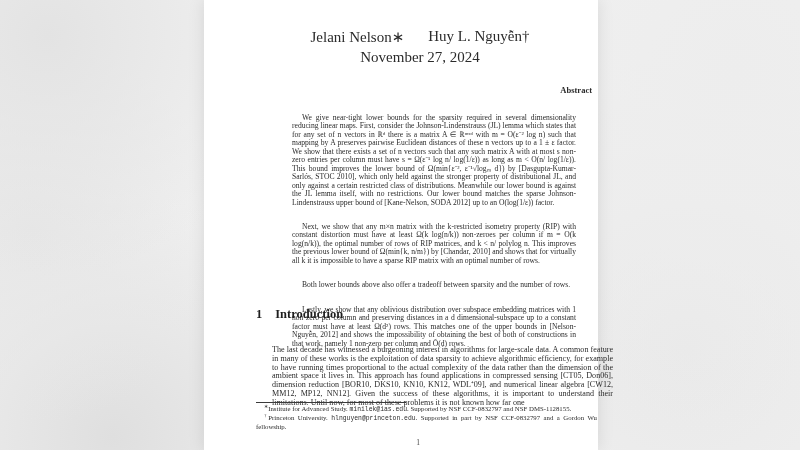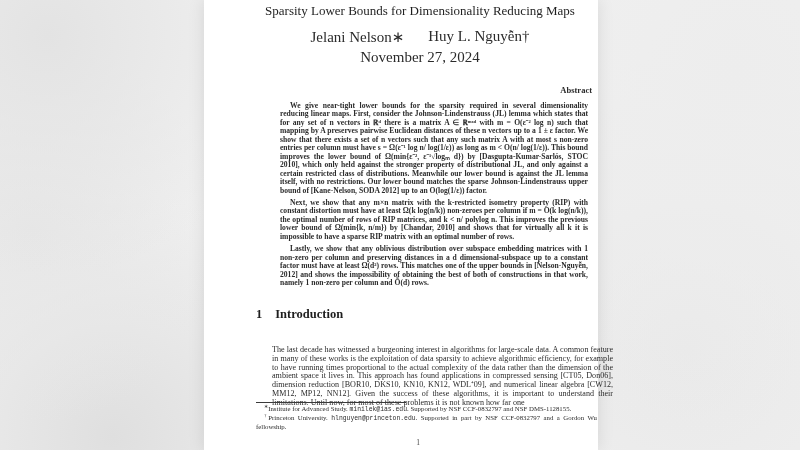--- a/index.html
+++ b/index.html
@@ -41,21 +41,21 @@
     text-align:center;font-size:15px;
   }
   .abstract-head{
     position:absolute;top:85px;left:72px;width:316px;
     text-align:right;font-size:8.5px;font-weight:bold;
   }
   .abstract-body{
     position:absolute;top:98px;left:72px;width:316px;
     font-size:7.6px;line-height:8.45px;text-align:justify;
   }
-  .abstract-body p{margin:4px;text-indent:10px;font-weight:bold;}
+  .abstract-body p{margin:16px;text-indent:10px;}
   .section-head{
     position:absolute;top:307px;left:52px;
     font-size:12.5px;font-weight:bold;color:#1e1e1e;
     display:flex;gap:13px;
   }
   .body-text{
     position:absolute;top:330px;left:52px;width:341px;margin:16px;
     font-size:8.1px;line-height:8.8px;text-align:justify;
   }
   .footnotes{position:absolute;top:402px;left:52px;width:341px;}
@@ -72,34 +72,34 @@
 <body>
 
 <div class="stage">
 
   <div class="arxiv-stamp">
     <span>arXiv:1211.0995v1  [cs.DS]  5 Nov 2012</span>
   </div>
 
   <div class="page">
 
-    <h1 class="title">Sparsity Lower Bounds for Dimensionality Reducing Maps</h1>
 
     <div class="authors">
       <span>Jelani Nelson∗</span>
       <span>Huy L. Nguyễn†</span>
     </div>
 
     <div class="date">November 27, 2024</div>
 
     <div class="abstract-head">Abstract</div>
 
     <div class="abstract-body">
       <p>We give near-tight lower bounds for the sparsity required in several dimensionality reducing linear maps. First, consider the Johnson-Lindenstrauss (JL) lemma which states that for any set of n vectors in ℝᵈ there is a matrix A ∈ ℝᵐˣᵈ with m = O(ε⁻² log n) such that mapping by A preserves pairwise Euclidean distances of these n vectors up to a 1 ± ε factor. We show that there exists a set of n vectors such that any such matrix A with at most s non-zero entries per column must have s = Ω(ε⁻¹ log n/ log(1/ε)) as long as m &lt; O(n/ log(1/ε)). This bound improves the lower bound of Ω(min{ε⁻², ε⁻¹√logₘ d}) by [Dasgupta-Kumar-Sarlós, STOC 2010], which only held against the stronger property of distributional JL, and only against a certain restricted class of distributions. Meanwhile our lower bound is against the JL lemma itself, with no restrictions. Our lower bound matches the sparse Johnson-Lindenstrauss upper bound of [Kane-Nelson, SODA 2012] up to an O(log(1/ε)) factor.</p>
       <p>Next, we show that any m×n matrix with the k-restricted isometry property (RIP) with constant distortion must have at least Ω(k log(n/k)) non-zeroes per column if m = O(k log(n/k)), the optimal number of rows of RIP matrices, and k &lt; n/ polylog n. This improves the previous lower bound of Ω(min{k, n/m}) by [Chandar, 2010] and shows that for virtually all k it is impossible to have a sparse RIP matrix with an optimal number of rows.</p>
+      <p>Both lower bounds above also offer a tradeoff between sparsity and the number of rows.</p>
       <p>Lastly, we show that any oblivious distribution over subspace embedding matrices with 1 non-zero per column and preserving distances in a d dimensional-subspace up to a constant factor must have at least Ω(d²) rows. This matches one of the upper bounds in [Nelson-Nguyễn, 2012] and shows the impossibility of obtaining the best of both of constructions in that work, namely 1 non-zero per column and Õ(d) rows.</p>
     </div>
 
     <div class="section-head">
       <span>1</span>
       <span>Introduction</span>
     </div>
 
     <p class="body-text">The last decade has witnessed a burgeoning interest in algorithms for large-scale data. A common feature in many of these works is the exploitation of data sparsity to achieve algorithmic efficiency, for example to have running times proportional to the actual complexity of the data rather than the dimension of the ambient space it lives in. This approach has found applications in compressed sensing [CT05, Don06], dimension reduction [BOR10, DKS10, KN10, KN12, WDL⁺09], and numerical linear algebra [CW12, MM12, MP12, NN12]. Given the success of these algorithms, it is important to understand their limitations. Until now, for most of these problems it is not known how far one</p>
 

